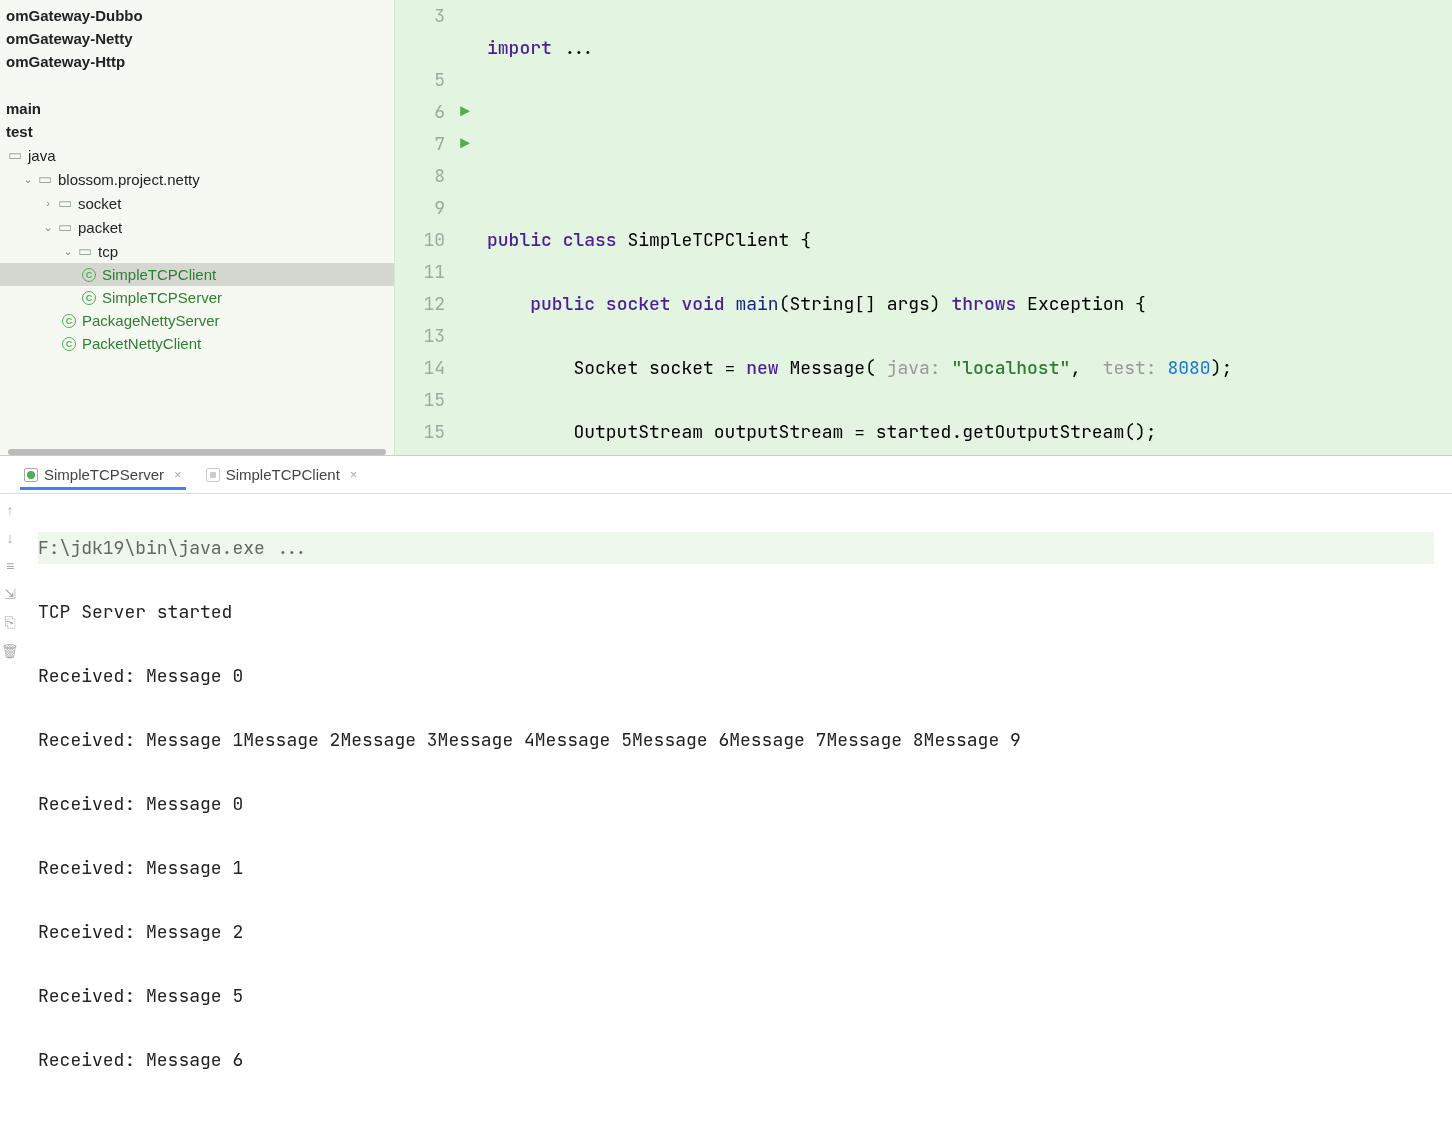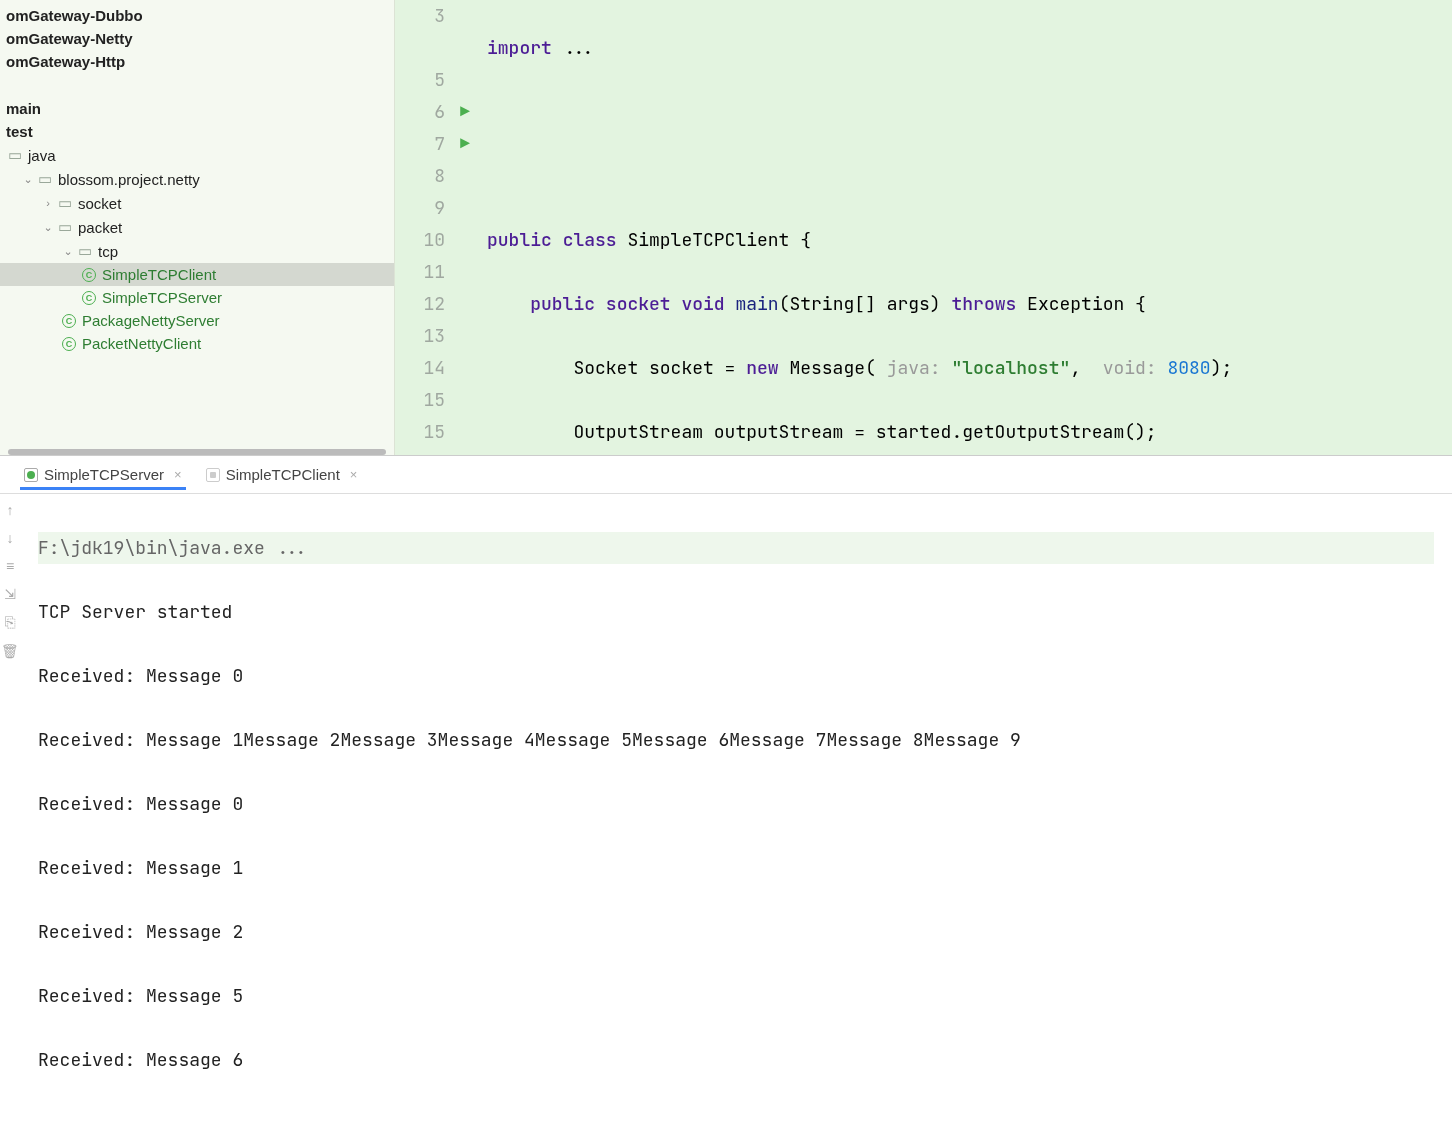--- a/index.html
+++ b/index.html
@@ -160,21 +160,21 @@
           <div></div>
           <div></div>
           <div></div>
       </div>
       <div class="code">
 <div class="line"><span class="kw">import</span><span> ...</span></div>
 <div class="line"></div>
 <div class="line"></div>
 <div class="line"><span class="kw">public</span> <span class="kw">class</span><span> SimpleTCPClient {</span></div>
 <div class="line">    <span class="kw">public</span> <span class="kw">socket</span> <span class="kw">void</span> <span style="color:#1a237e">main</span><span>(String[] args) </span><span class="kw">throws</span><span> Exception {</span></div>
-<div class="line">        <span>Socket socket = </span><span class="kw">new</span><span> Message(</span><span class="hint"> java: </span><span class="str">"localhost"</span><span>,  </span><span class="hint">void: </span><span class="num">8080</span><span>);</span></div>
+<div class="line">        <span>Socket socket = </span><span class="kw">new</span><span> Message(</span><span class="hint"> java: </span><span class="str">"localhost"</span><span>,  </span><span class="hint">test: </span><span class="num">8080</span><span>);</span></div>
 <div class="line">        <span>OutputStream outputStream = started.getOutputStream();</span></div>
 
 
 
 
 
 
 
 
 

